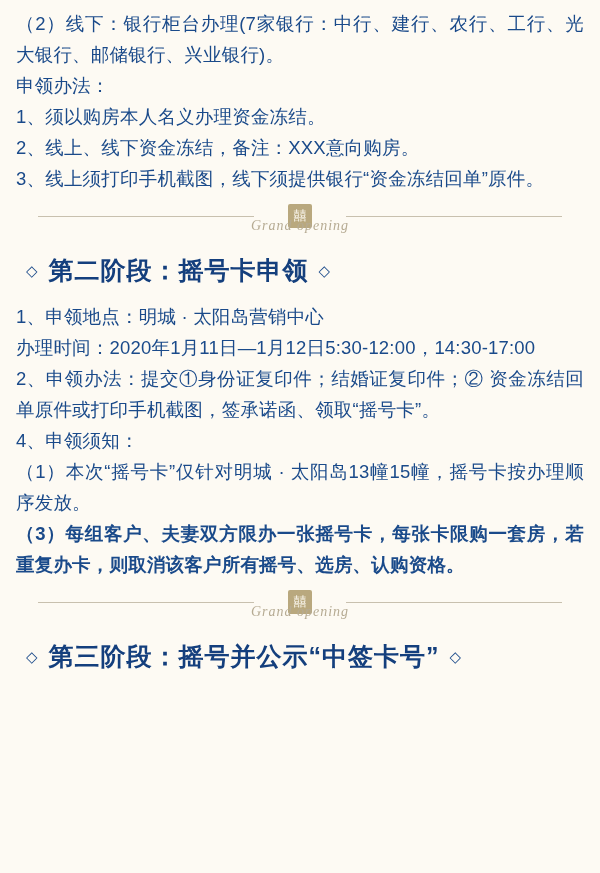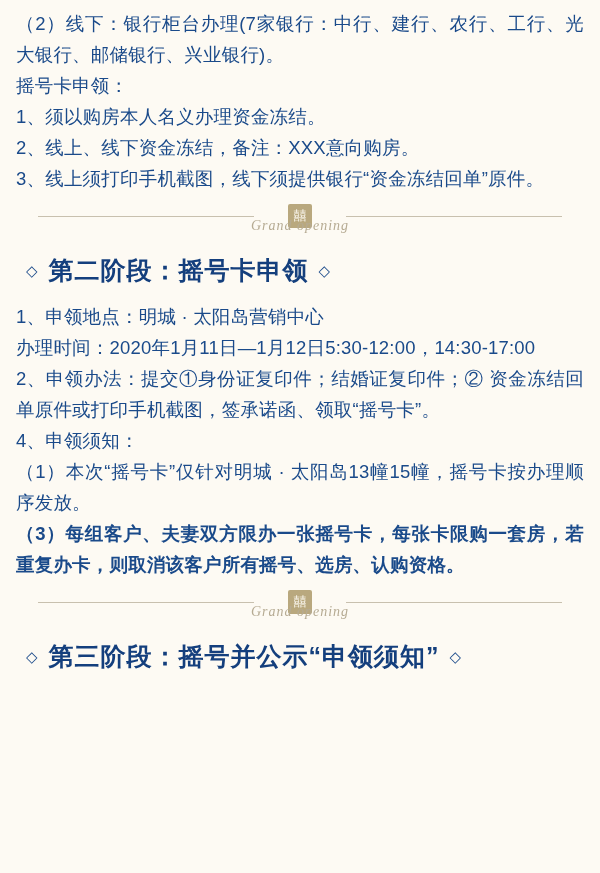--- a/index.html
+++ b/index.html
@@ -90,21 +90,21 @@
     padding: 0 10px;
   }
 </style>
 </head>
 <body>
 
 <div class="page">
 
   <div class="section-body">
     <p class="para">（2）线下：银行柜台办理(7家银行：中行、建行、农行、工行、光大银行、邮储银行、兴业银行)。</p>
-    <p class="para">摇号卡申领：</p>
+    <p class="para">申领办法：</p>
     <p class="para">1、须以购房本人名义办理资金冻结。</p>
     <p class="para">2、线上、线下资金冻结，备注：XXX意向购房。</p>
     <p class="para">3、线上须打印手机截图，线下须提供银行“资金冻结回单”原件。</p>
   </div>
 
   <div class="divider">
     <div class="line left"></div>
     <div class="line right"></div>
     <div class="glyph">囍</div>
     <div class="sub">Grand opening</div>
@@ -124,16 +124,16 @@
   </div>
 
   <div class="divider">
     <div class="line left"></div>
     <div class="line right"></div>
     <div class="glyph">囍</div>
     <div class="sub">Grand opening</div>
   </div>
 
   <div class="stage-title">
-    <span class="dia">◇</span><span>第三阶段：摇号并公示“申领须知”</span><span class="dia">◇</span>
+    <span class="dia">◇</span><span>第三阶段：摇号并公示“中签卡号”</span><span class="dia">◇</span>
   </div>
 
 </div>
 
 </body></html>

